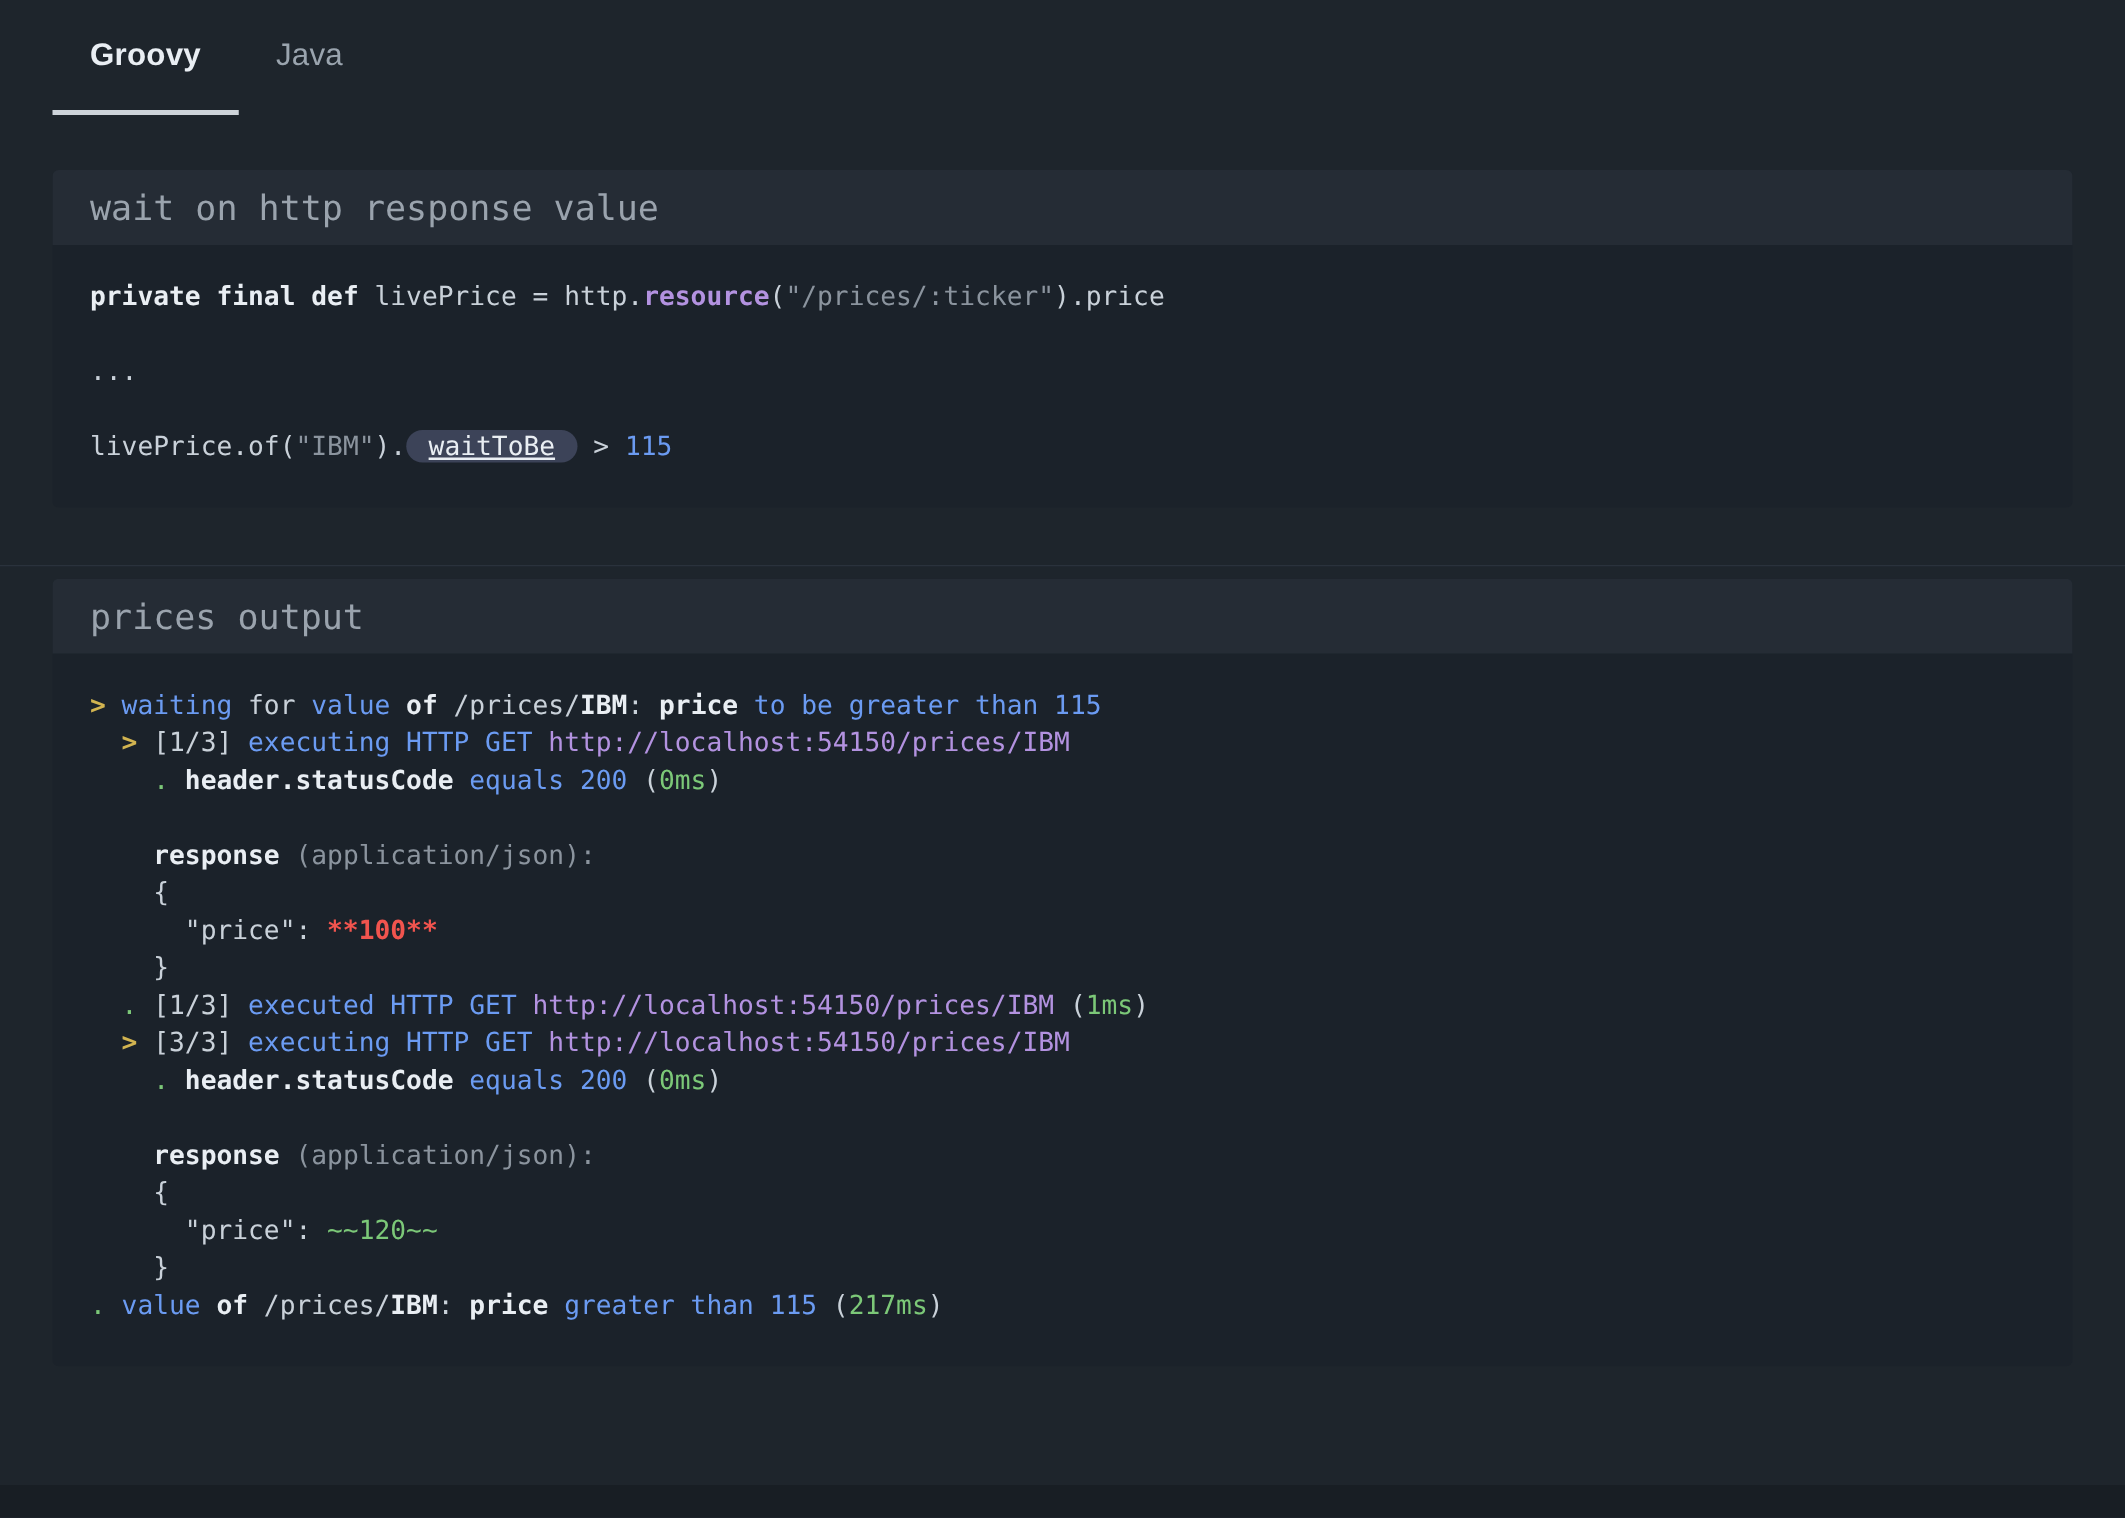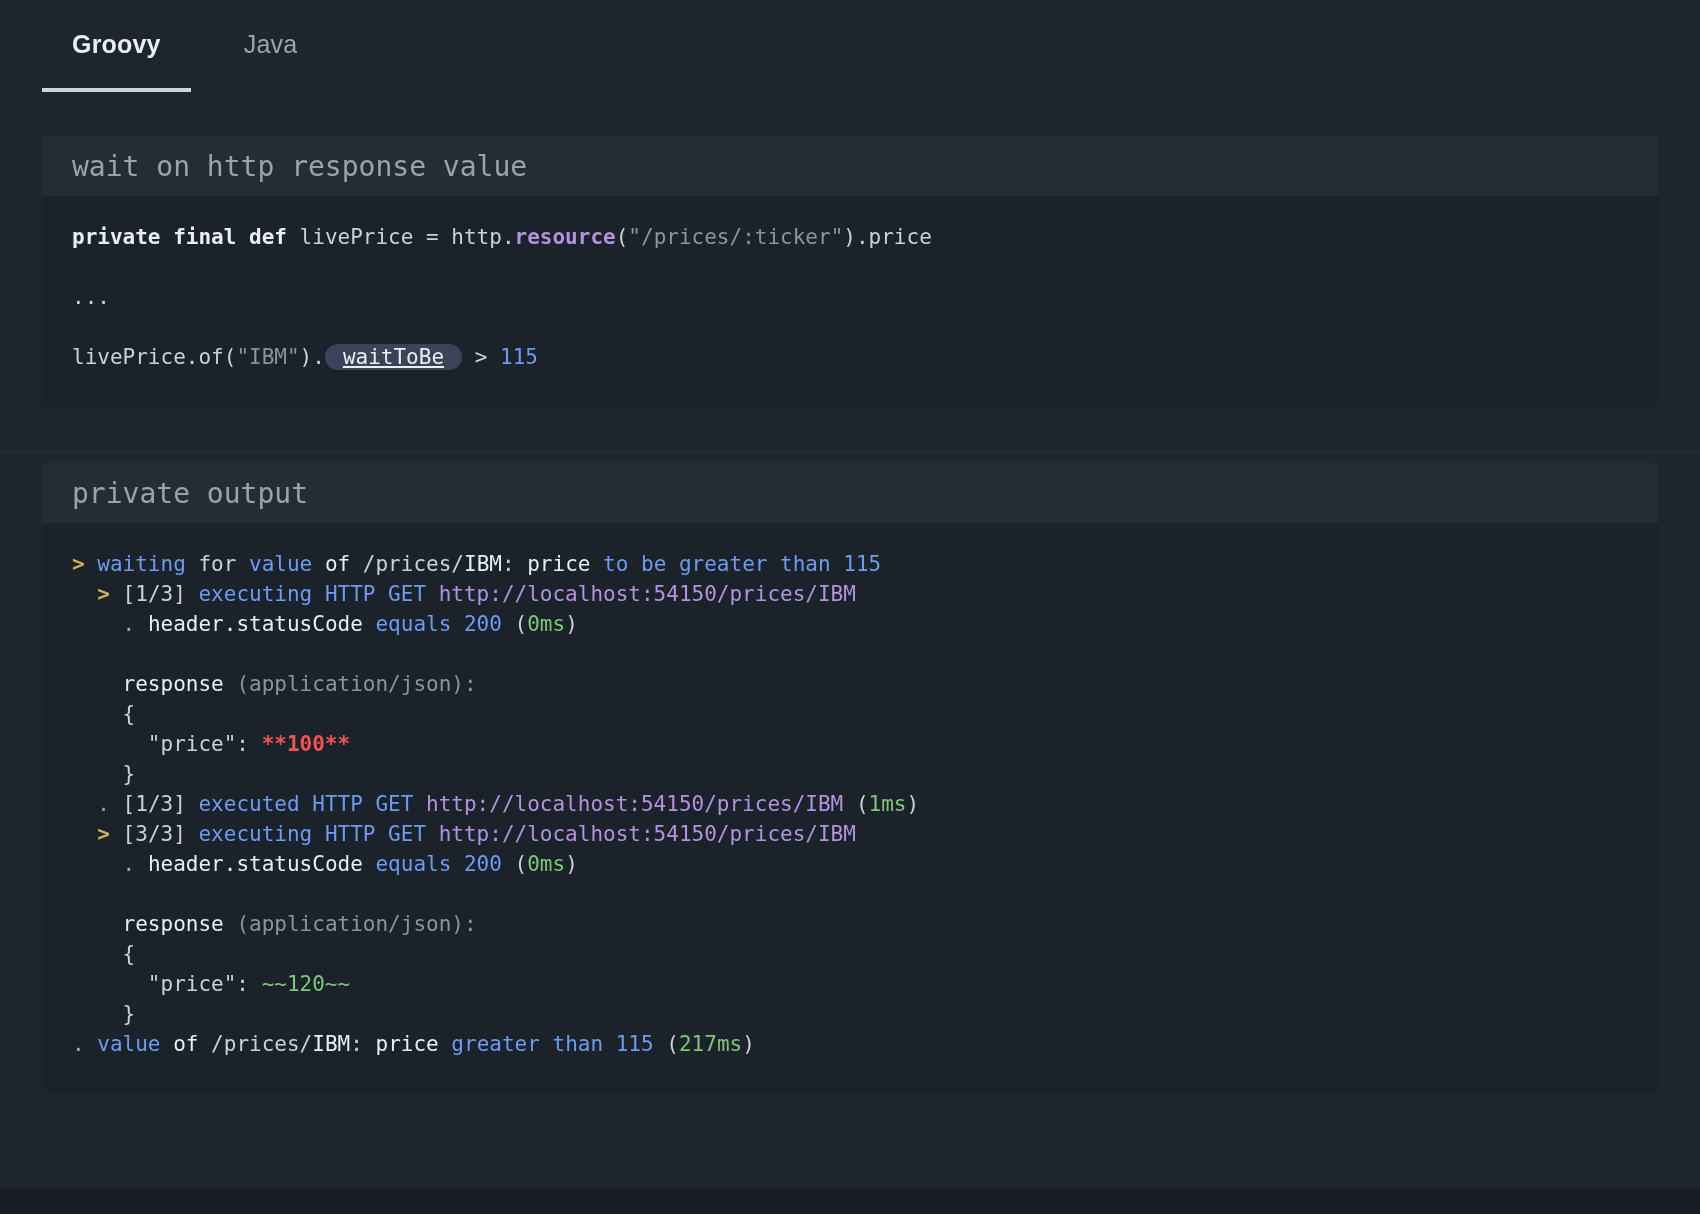--- a/index.html
+++ b/index.html
@@ -5,21 +5,21 @@
   * { box-sizing: border-box; margin: 0; padding: 0; }
   html, body { width: 1700px; height: 1214px; }
   body {
     background: var(--page_bg, #1e252c);
     font-family: "Liberation Sans", sans-serif;
     position: relative;
     overflow: hidden;
   }
 
   
-  .tabs-bar { display: flex; padding-left: 42px; height: 92px; align-items: stretch; gap: 23px; }
+  .tabs-bar { display: flex; padding-left: 42px; height: 92px; align-items: stretch; }
   .tab {
     display: flex; align-items: center;
     padding: 0 30px; font-size: 25px;
     color: var(--tab_inactive, #9aa4ae);
     border-bottom: 4px solid transparent;
     cursor: pointer; letter-spacing: 0.2px;
   }
   .tab.active {
     color: var(--tab_active, #e9eef3);
     font-weight: bold;
@@ -53,21 +53,21 @@
     margin: 46px 0 0 0;
   }
 
   .footer-strip {
     position: absolute; left: 0; right: 0; bottom: 0;
     height: 26px; background: var(--footer_bg, #181e24);
   }
 
   
   .seg.plain   { color: var(--fg, #c9d1d9); }
-  .seg.bold    { color: var(--fg_bright, #e9eef3); font-weight: normal; }
+  .seg.bold    { color: var(--fg_bright, #e9eef3); font-weight: bold; }
   .seg.kw      { color: var(--fg_bright, #e9eef3); font-weight: bold; margin-top: 16px; }
   .seg.str     { color: var(--muted, #8b949e); }
   .seg.muted   { color: var(--muted, #8b949e); text-align: right; }
   .seg.fn      { color: var(--violet, #b392e0); font-weight: bold; }
   .seg.num     { color: var(--blue, #6b9bf2); }
   .seg.blue    { color: var(--blue, #6b9bf2); }
   .seg.green   { color: var(--green, #7cc878); }
   .seg.green_bold { color: var(--green, #7cc878); font-weight: normal; }
   .seg.red     { color: var(--red, #f1544e); font-weight: bold; }
   .seg.violet  { color: var(--violet, #b392e0); }
@@ -99,21 +99,21 @@
     <div class="card-body code-body" id="code-lines">
         <div class="line"><span class="seg kw">private </span><span class="seg kw">final </span><span class="seg kw">def </span><span class="seg plain">livePrice = http.</span><span class="seg fn">resource</span><span class="seg plain">(</span><span class="seg str">"/prices/:ticker"</span><span class="seg plain">).price</span></div>
         <div class="line"><span class="seg plain">...</span></div>
         <div class="line"><span class="seg plain">livePrice.of(</span><span class="seg str">"IBM"</span><span class="seg plain">).</span><span class="seg hl">waitToBe</span><span class="seg plain"> &gt; </span><span class="seg num">115</span></div>
       </div>
   </section>
 
   <hr class="divider">
 
   <section class="card console-card">
-    <div class="card-header">private output</div>
+    <div class="card-header">prices output</div>
     <div class="card-body console-body" id="console-lines">
         <div class="line"><span class="seg yellow">&gt; </span><span class="seg blue">waiting </span><span class="seg plain">for </span><span class="seg blue">value </span><span class="seg bold">of </span><span class="seg plain">/prices/</span><span class="seg bold">IBM</span><span class="seg plain">: </span><span class="seg bold">price </span><span class="seg blue">to be greater than </span><span class="seg blue">115</span></div>
         <div class="line"><span class="seg plain">  </span><span class="seg yellow">&gt; </span><span class="seg plain">[1/3] </span><span class="seg blue">executing HTTP GET </span><span class="seg violet">http://localhost:54150/prices/IBM</span></div>
         <div class="line"><span class="seg plain">    </span><span class="seg green">. </span><span class="seg bold">header.statusCode </span><span class="seg blue">equals </span><span class="seg blue">200 </span><span class="seg plain">(</span><span class="seg green">0ms</span><span class="seg plain">)</span></div>
         <div class="line">&nbsp;</div>
         <div class="line"><span class="seg plain">    </span><span class="seg bold">response </span><span class="seg muted">(application/json):</span></div>
         <div class="line"><span class="seg plain">    {</span></div>
         <div class="line"><span class="seg plain">      "price": </span><span class="seg red">**100**</span></div>
         <div class="line"><span class="seg plain">    }</span></div>
         <div class="line"><span class="seg plain">  </span><span class="seg green">. </span><span class="seg plain">[1/3] </span><span class="seg blue">executed HTTP GET </span><span class="seg violet">http://localhost:54150/prices/IBM </span><span class="seg plain">(</span><span class="seg green">1ms</span><span class="seg plain">)</span></div>

